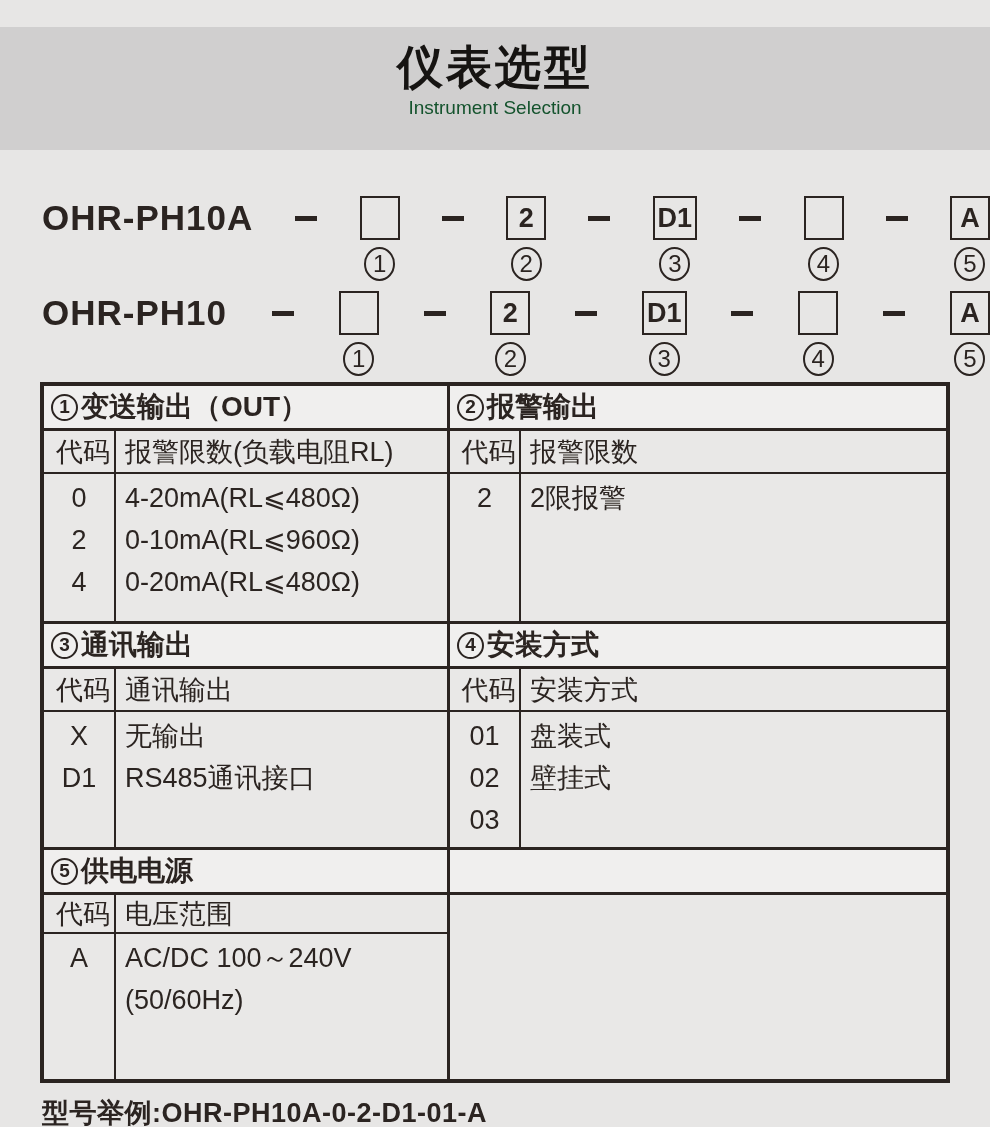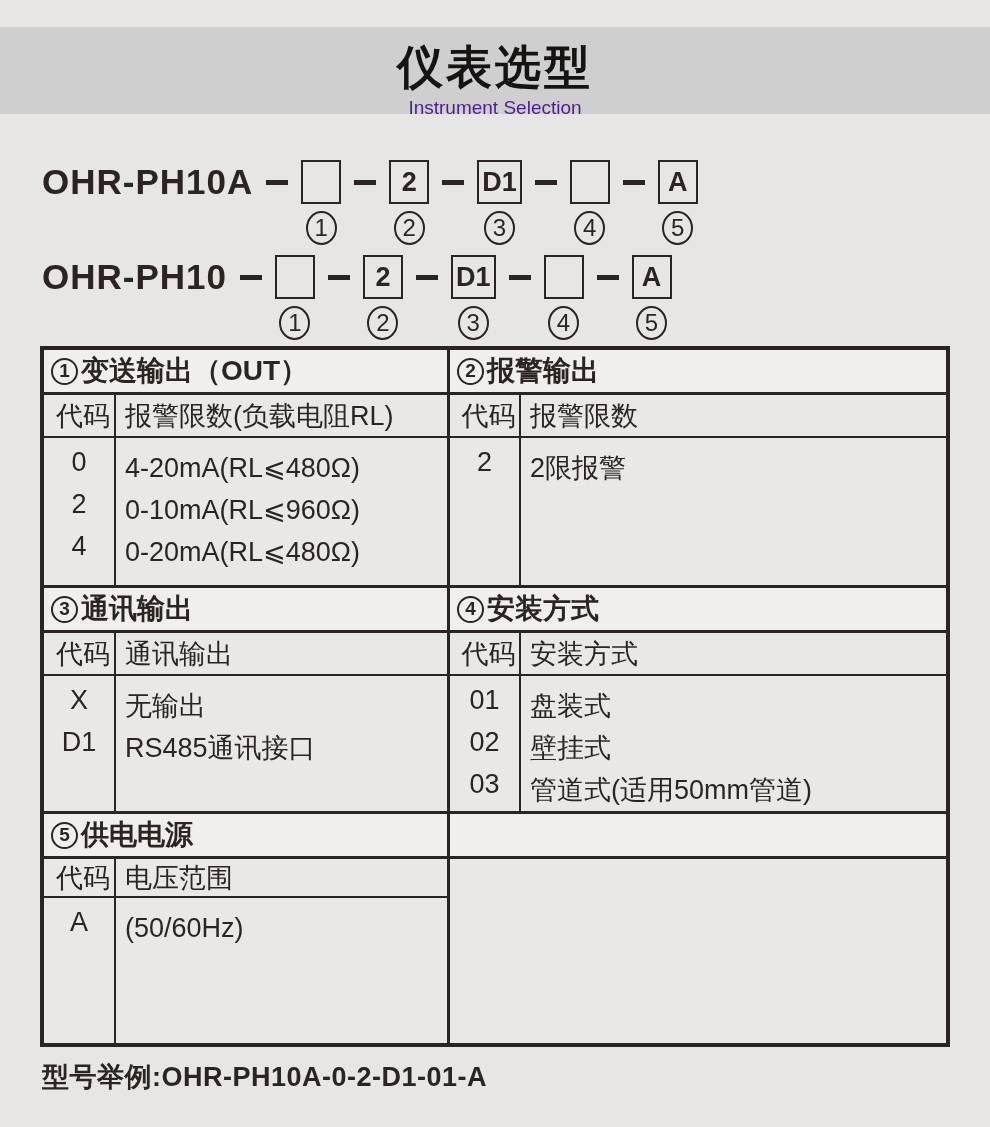--- a/index.html
+++ b/index.html
@@ -13,40 +13,40 @@
   html,body{width:990px;height:1127px;}
   body{
     background:var(--page-bg);
     color:var(--ink);
     font-family:"Liberation Sans","DejaVu Sans",sans-serif;
     overflow:hidden;
   }
   
   .title-band{
     margin-top:27px;
-    height:87px;
+    height:123px;
     background:var(--band-bg);
     text-align:center;
     padding-top:12px;
   }
   .page-title{
     font-size:46px;
     font-weight:bold;
     letter-spacing:3px;
     line-height:56px;
     color:#161412;
   }
   .page-subtitle{
     font-size:19px;
     line-height:26px;
-    color:#4c1d95;
+    color:#14532d;
   }
   
   .models{margin:46px 0 0 42px;}
-  .model-line{display:flex;align-items:flex-start;gap:13px;}
+  .model-line{display:flex;align-items:flex-start;gap:13px;justify-content:space-between;}
   .model-line + .model-line{margin-top:10px;}
   .model-name{
     font-size:35px;
     font-weight:600;
     line-height:44px;
     letter-spacing:1px;
     white-space:nowrap;
   }
   .mdash{width:22px;height:5px;background:var(--ink);margin-top:20px;}
   .slot{display:flex;flex-direction:column;align-items:center;gap:7px;}
@@ -107,21 +107,21 @@
   .body-row{display:flex;flex:1;overflow:hidden;}
   .col-code{
     width:72px;flex-shrink:0;
     border-right:2px solid var(--ink);
     text-align:center;
   }
   .rhalf .col-code{width:71px;}
   .col-desc{flex:1;padding-left:9px;overflow:hidden;}
   .sub-row .col-code{justify-content:center;padding-left:8px;}
   .body-row .col-code{padding-top:3px;}
-  .body-row .col-desc{padding-top:9px;}
+  .body-row .col-desc{padding-top:3px;}
   .bline{font-size:27px;line-height:42px;white-space:nowrap;}
   .col-code .bline{text-align:center;}
   
   .example{
     margin:12px 0 0 42px;
     font-size:27px;
     font-weight:600;
     letter-spacing:0.5px;
     white-space:nowrap;
   }
@@ -275,21 +275,20 @@
       </div>
       <div class="body-row">
         <div class="col-code">
           <div class="bline">01</div>
           <div class="bline">02</div>
           <div class="bline">03</div>
         </div>
         <div class="col-desc">
           <div class="bline">盘装式</div>
           <div class="bline">壁挂式</div>
-          <div class="bline">管道式(适用50mm管道)</div>
         </div>
       </div>
     </div>
   </div>
 
   <div class="section secC">
     <div class="half lhalf">
       <div class="sec-title">
         <span class="tcirc">5</span>
         <span>供电电源</span>
@@ -297,20 +296,21 @@
       <div class="sub-row">
         <div class="cell col-code">代码</div>
         <div class="cell col-desc">电压范围</div>
       </div>
       <div class="body-row">
         <div class="col-code">
           <div class="bline">A</div>
           <div class="bline"></div>
         </div>
         <div class="col-desc">
+          <div class="bline">AC/DC 100～240V</div>
           <div class="bline">(50/60Hz)</div>
         </div>
       </div>
     </div>
     <div class="half rhalf">
       <div class="sec-title"></div>
       <div class="body-row"></div>
     </div>
   </div>
 

